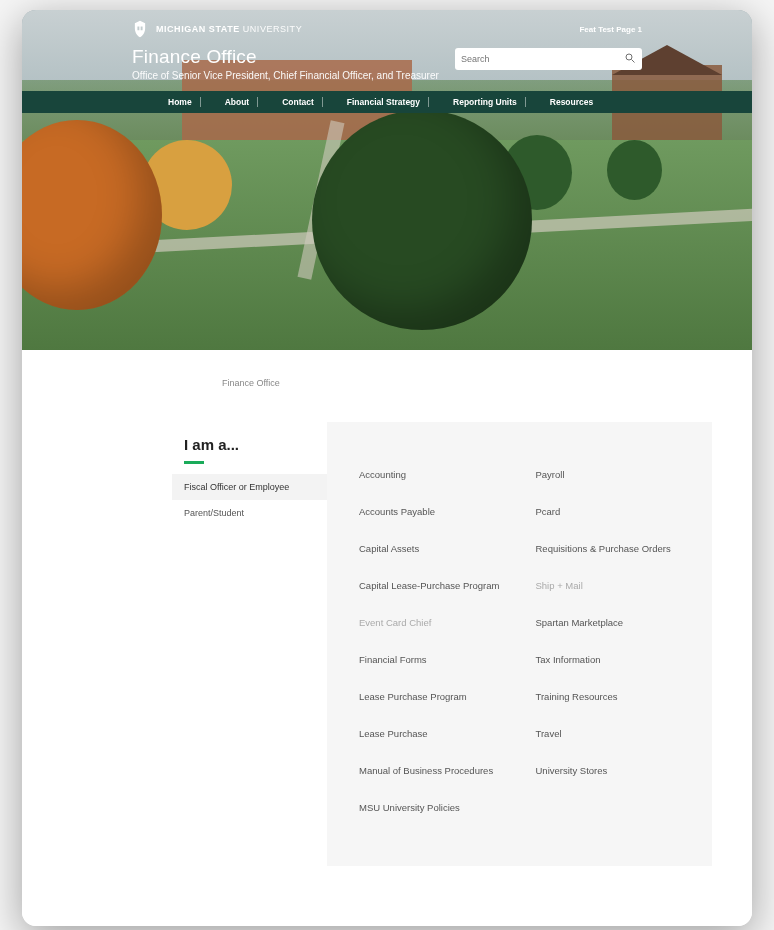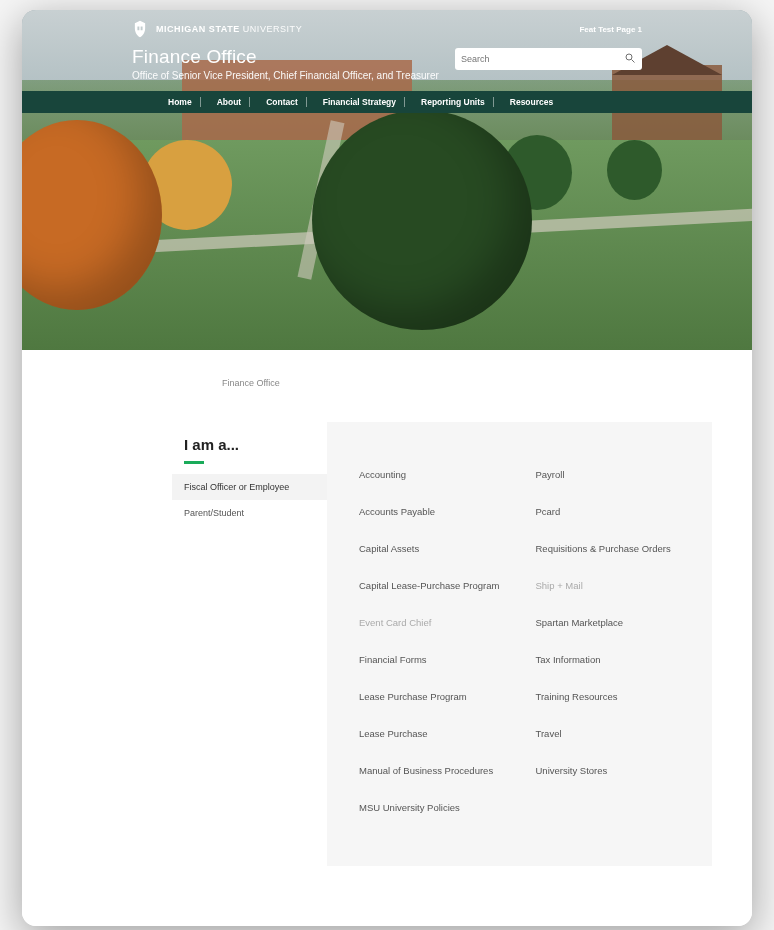--- a/index.html
+++ b/index.html
@@ -86,21 +86,21 @@
     border:none; outline:none; font-size:9px; flex:1;
     color:#555;
   }
   .search-icon { width:12px; height:12px; opacity:.7; }
 
   .navbar {
     background:#18453b;
     padding: 6px 110px;
   }
   .navbar ul {
-    list-style:none; display:flex; gap:8px;padding-left:36px;
+    list-style:none; display:flex; gap:16px;padding-left:36px;
   }
   .navbar li {
     color:#fff; font-size:8.5px; font-weight:600;
     padding: 0 8px;
     border-right:1px solid rgba(255,255,255,.45);
     cursor:pointer;
   }
   .navbar li:first-child { padding-left:0; }
   .navbar li:last-child { border-right:none; }
 

